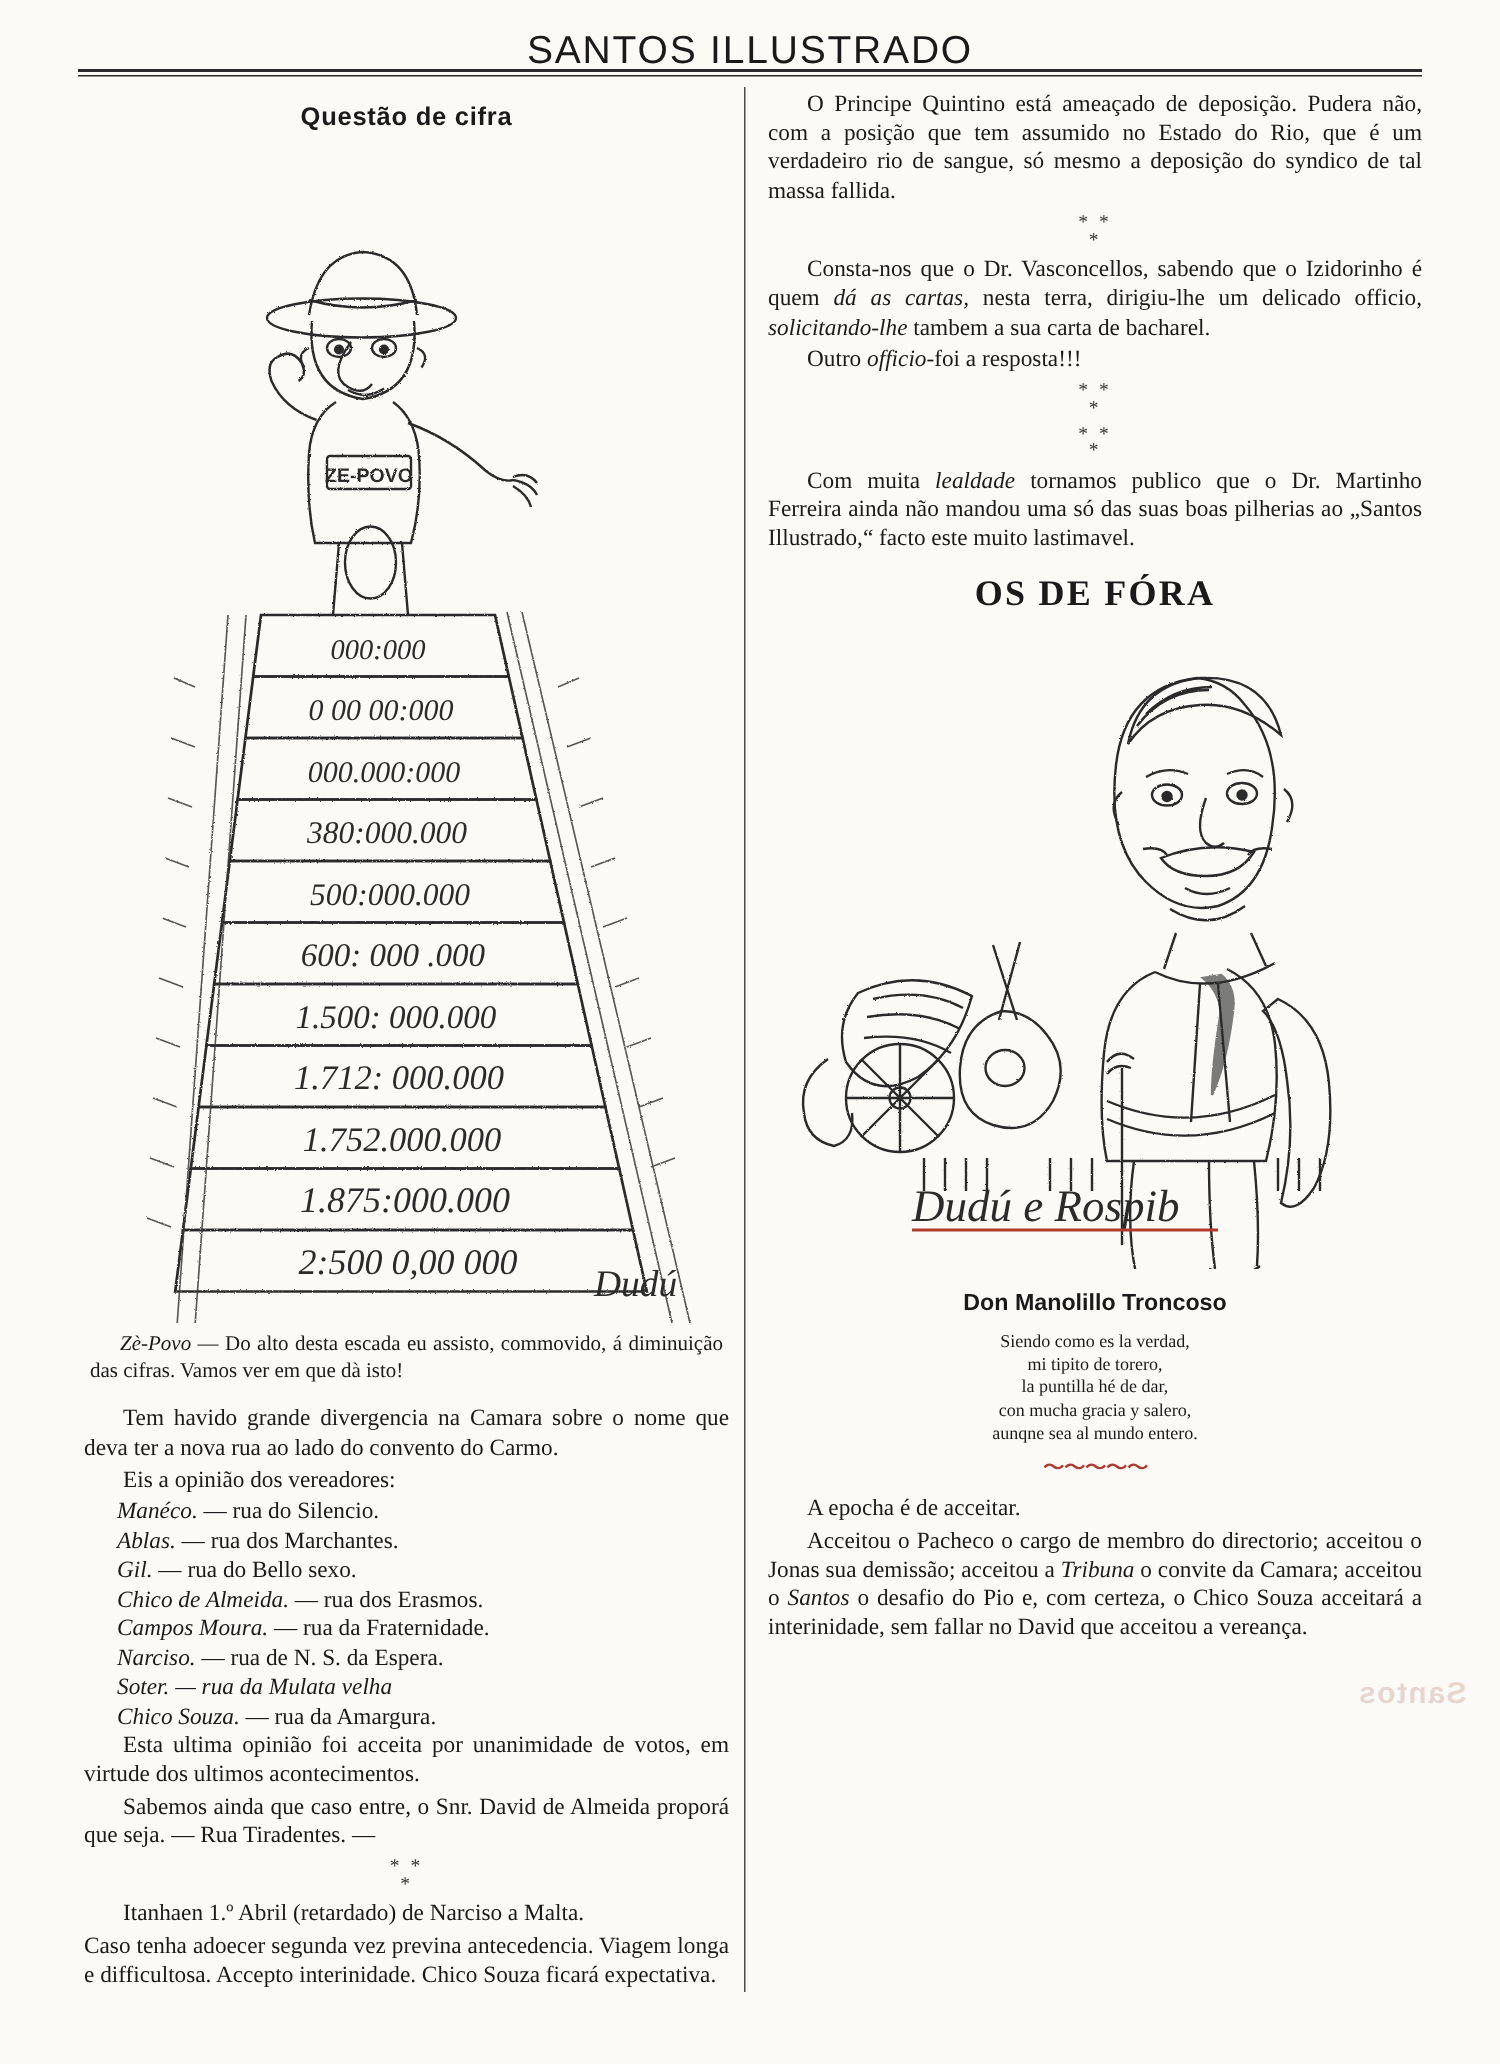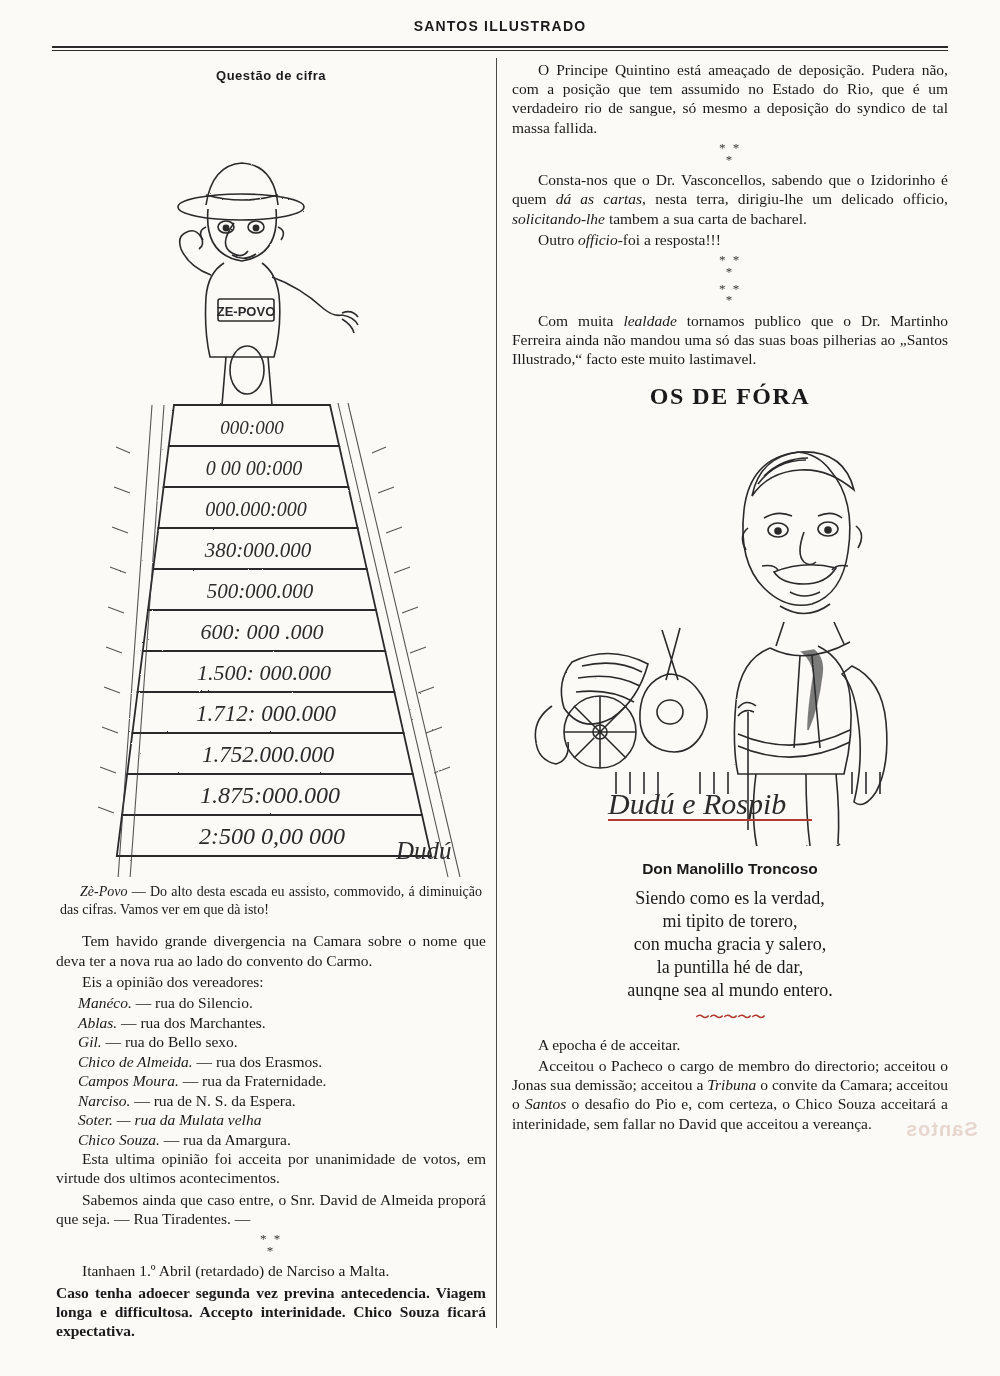--- a/index.html
+++ b/index.html
@@ -15,22 +15,22 @@
     position:absolute;inset:0;
     padding:0;
   }
   
   .masthead{
     position:absolute;top:18px;left:50px;width:900px;
     text-align:center;
   }
   .masthead .title{
     font-family:"Liberation Sans", sans-serif;
-    font-weight:bold;
-    font-size:14px;
+    font-weight:normal;
+    font-size:26px;
     letter-spacing:1.2px;
     color:#1a1a1a;
   }
   .rule-top{
     position:absolute;top:46px;left:52px;width:896px;height:0;
     border-top:2px solid #2a2a2a;
   }
   .rule-top2{
     position:absolute;top:50px;left:52px;width:896px;height:0;
     border-top:1px solid #2a2a2a;
@@ -43,41 +43,41 @@
   
   .col-left{
     position:absolute;top:60px;left:56px;width:430px;
   }
   .col-right{
     position:absolute;top:60px;left:512px;width:436px;
   }
   h2.section-title{
     font-family:"Liberation Sans", sans-serif;
     font-weight:bold;
-    font-size:13px;
+    font-size:17px;
     text-align:center;
     margin:8px 0 4px 0;
     letter-spacing:0.5px;
   }
   h2.os-de-fora{
     font-family:"Liberation Serif", serif;
     font-weight:bold;
     font-size:24px;
     letter-spacing:1.5px;
     text-align:center;
     margin:14px 0 6px 0;
   }
   p.body{
     font-size:15.5px;
     line-height:1.24;
     text-align:justify;
     margin:0 0 2px 0;
     text-indent:26px;
   }
-  p.body.noindent{text-indent:0;font-weight:bold;}
+  p.body.noindent{text-indent:0;}
   .caption{
     font-size:14px;
     line-height:1.3;
     text-align:justify;
     margin:6px 4px 12px 4px;
     text-indent:20px;
   }
   .sep{
     text-align:center;
     font-size:13px;
@@ -104,21 +104,21 @@
     position:relative;width:436px;height:440px;
   }
   .don-title{
     font-family:"Liberation Sans", sans-serif;
     font-weight:bold;
     font-size:15.5px;
     text-align:center;
     margin:4px 0 9px 0;
   }
   .verse{
-    font-size:18px;
+    font-size:12px;
     line-height:1.28;
     text-align:center;
     margin:0 0 6px 0;
   }
   .squiggle{
     text-align:center;
     color:#b03a2e;
     font-size:15px;
     letter-spacing:-1px;
     margin:6px 0 8px 0;
@@ -359,22 +359,22 @@
         <text x="96" y="398" font-family="Liberation Serif, serif" font-size="30" font-style="italic" fill="#2b2b2b">Dudú e Rospib</text>
         <path d="M96 404 L300 404" stroke="#b03a2e" stroke-width="2" fill="none"></path>
       </svg>
     </div>
 
     <div class="don-title">Don Manolillo Troncoso</div>
 
     <div class="verse">
       <div>Siendo como es la verdad,</div>
       <div>mi tipito de torero,</div>
+      <div>la puntilla hé de dar,</div>
       <div>con mucha gracia y salero,</div>
-      <div>la puntilla hé de dar,</div>
       <div>aunqne sea al mundo entero.</div>
     </div>
 
     <div class="squiggle">〜〜〜〜〜</div>
 
     <p class="body">A epocha é de acceitar.</p>
     <p class="body"><span>Acceitou o Pacheco o cargo de membro do directorio; acceitou o Jonas sua demissão; acceitou a </span><i class="it">Tribuna</i><span> o convite da Camara; acceitou o </span><i class="it">Santos</i><span> o desafio do Pio e, com certeza, o Chico Souza acceitará a interinidade, sem fallar no David que acceitou a vereança.</span></p>
   </div>
 
   <div class="ghost">Santos</div>

